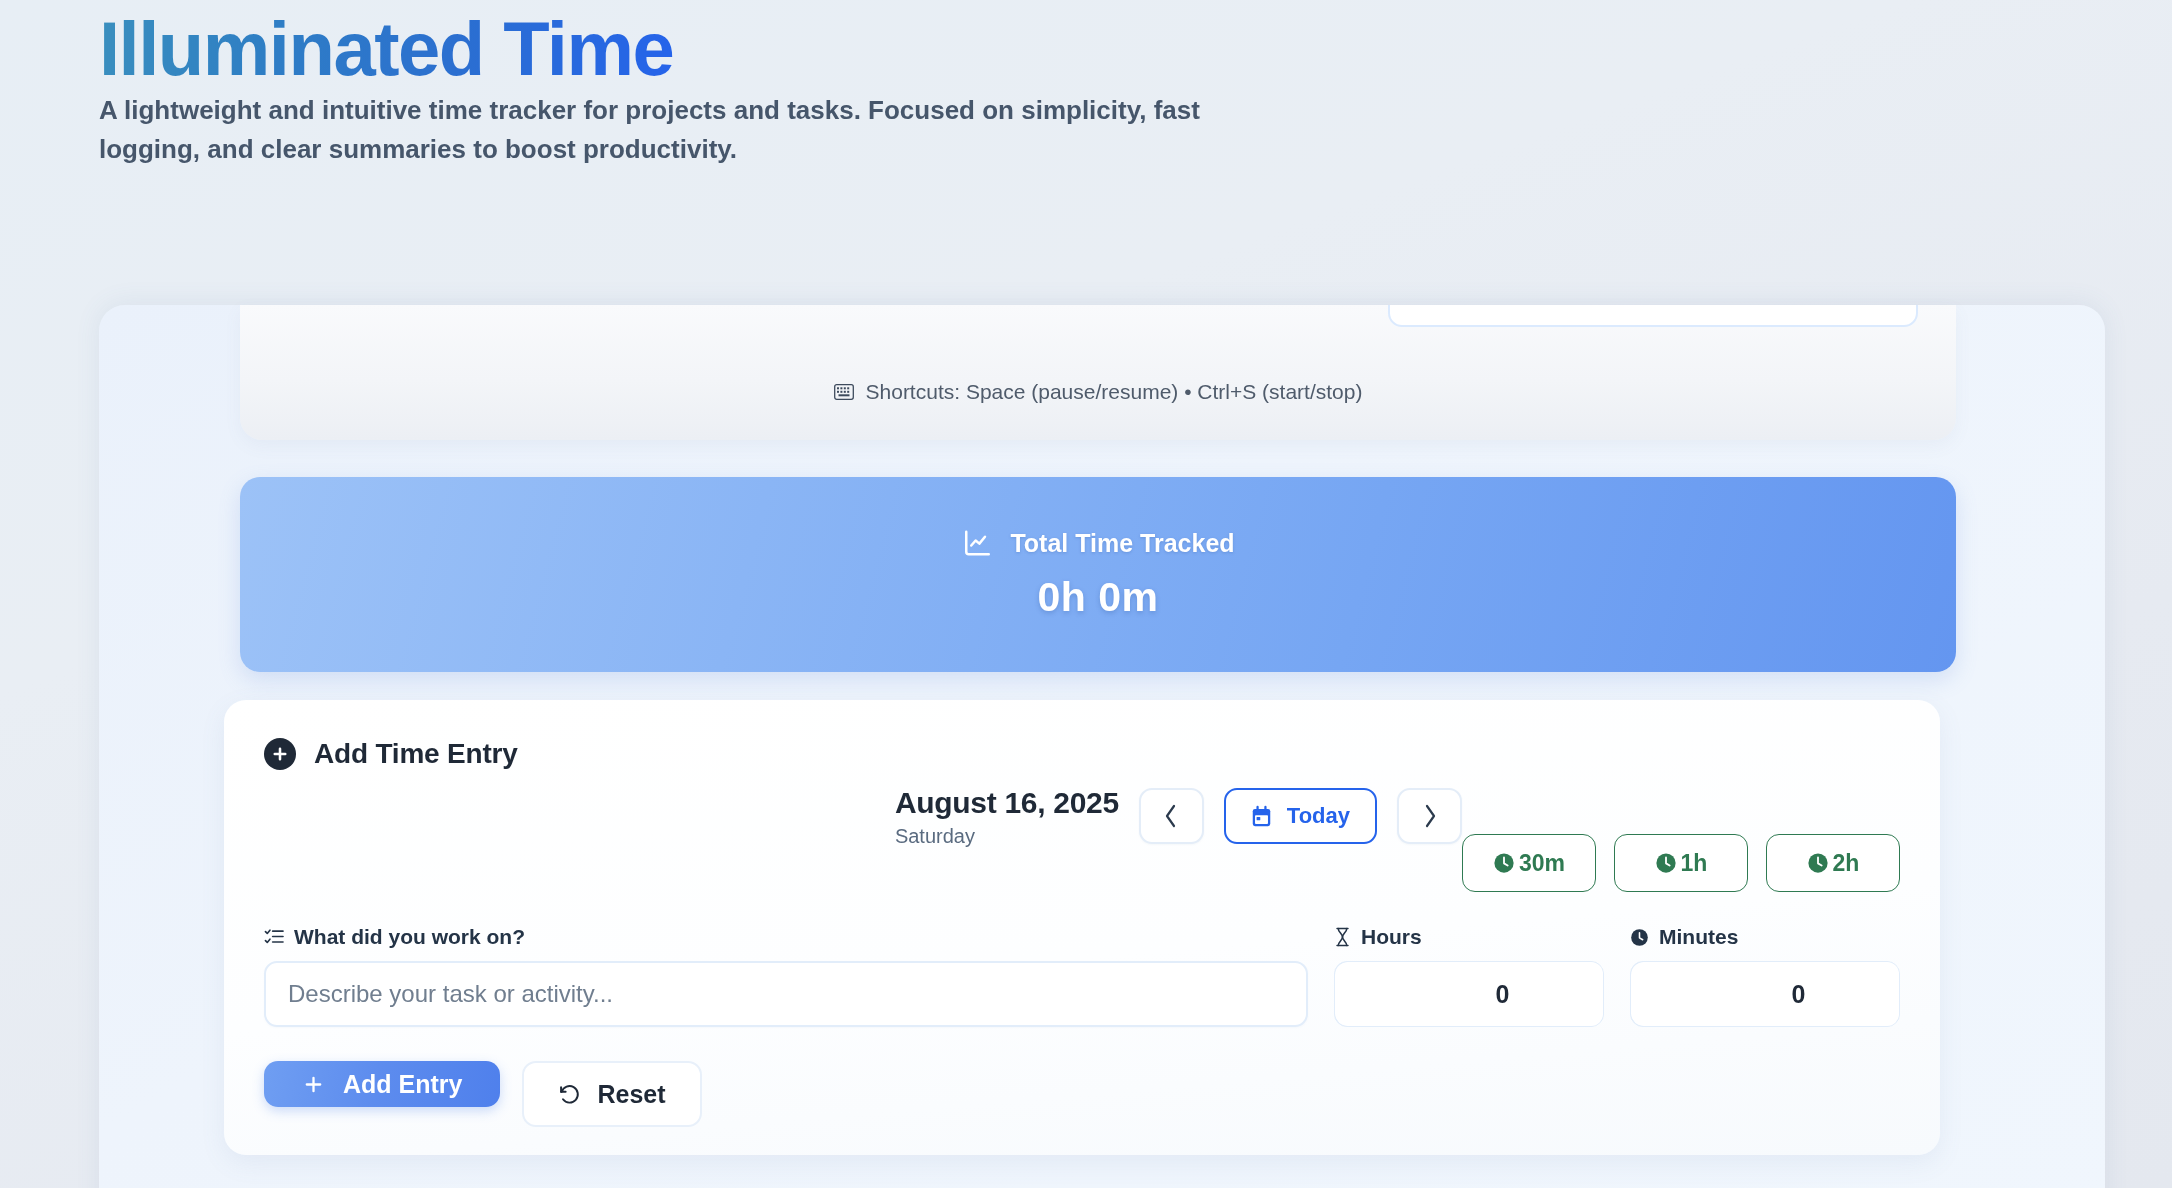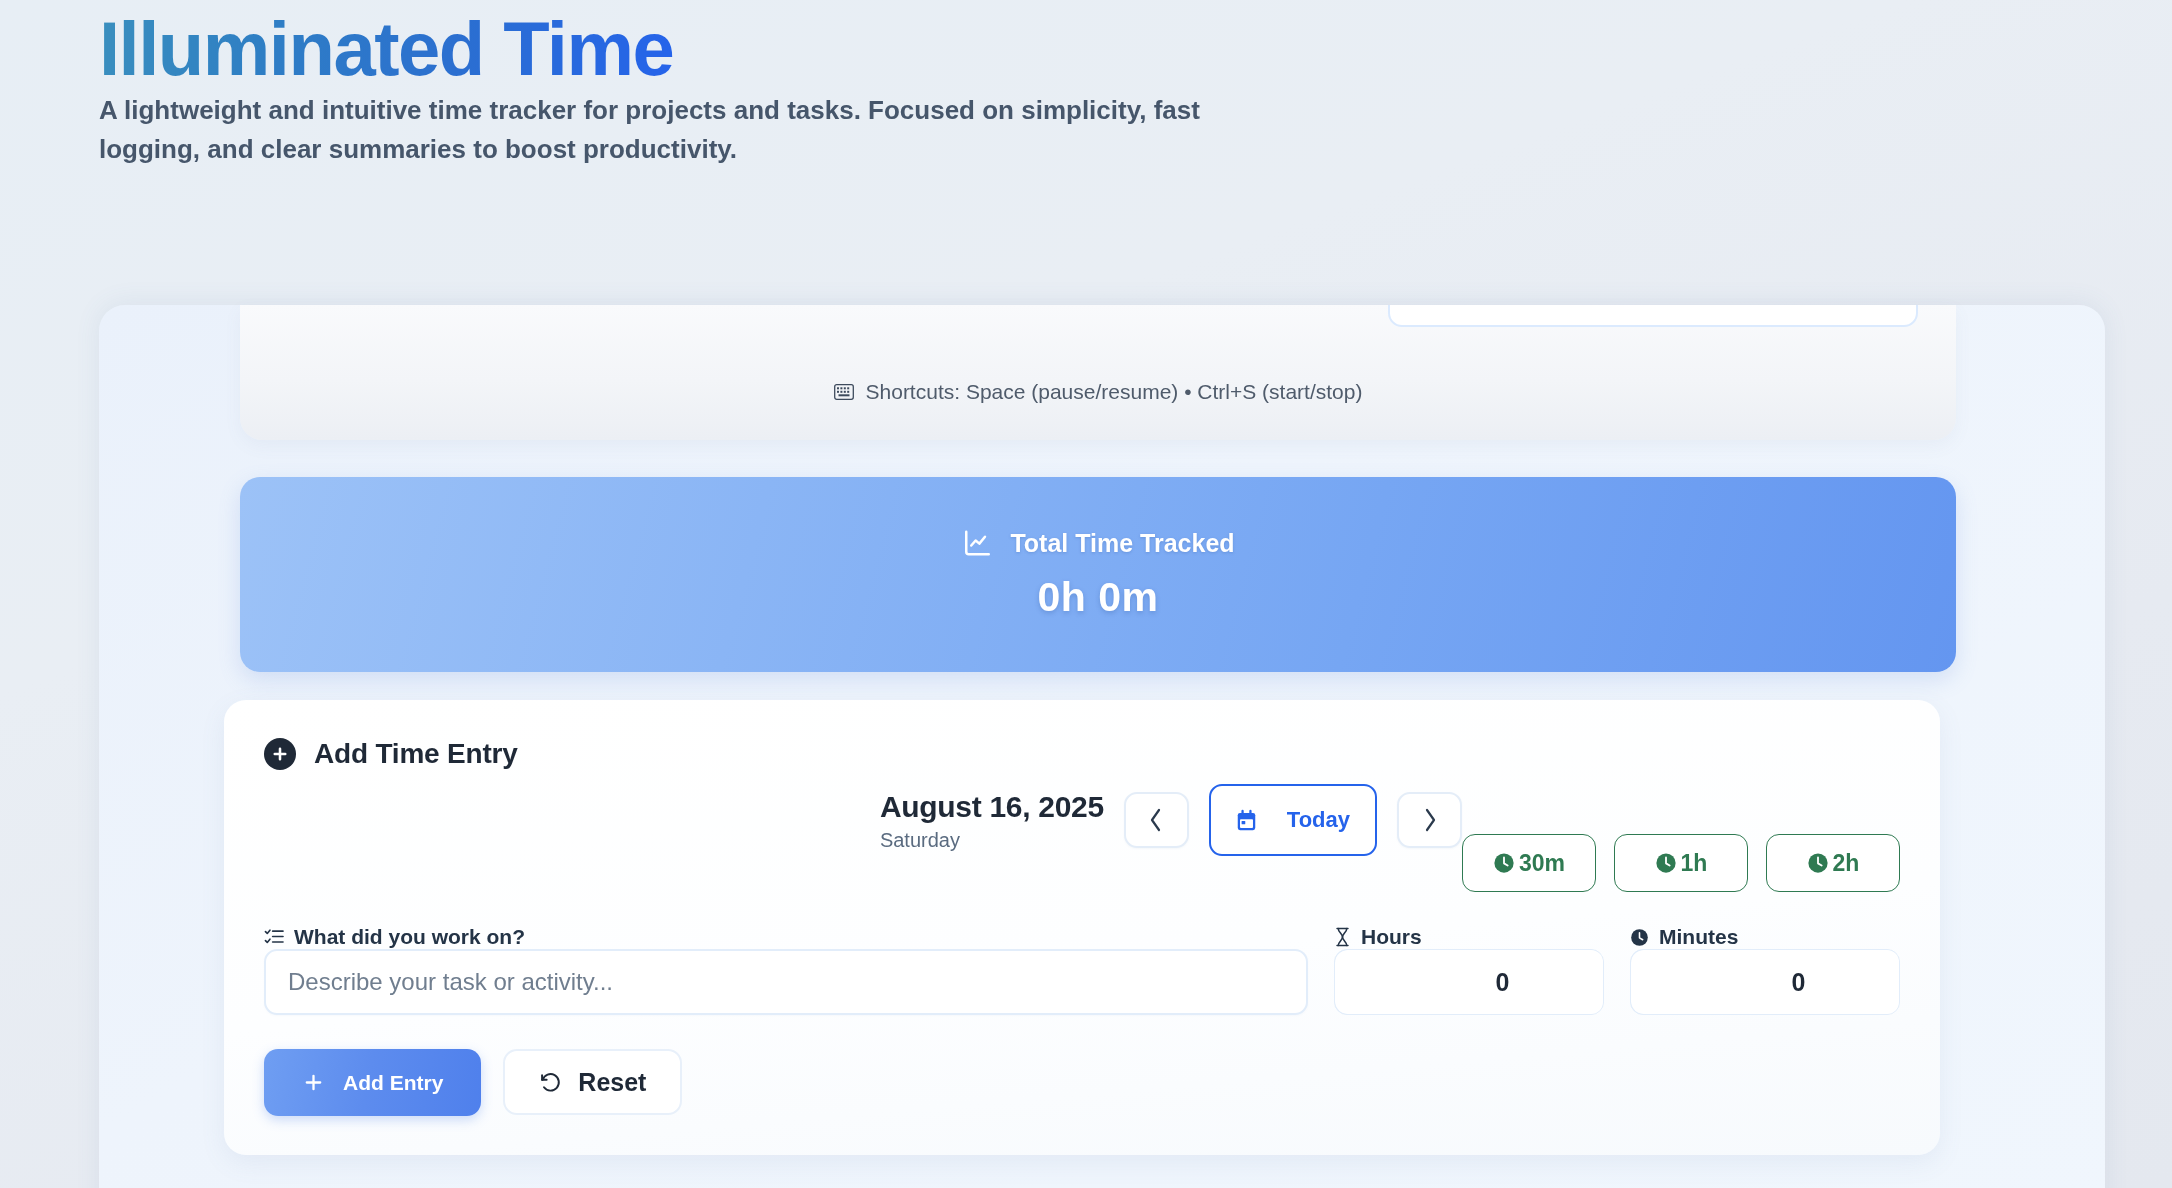--- a/index.html
+++ b/index.html
@@ -208,28 +208,28 @@
     border: 2px solid #e4edf8;
     background: #ffffff;
     display: flex;
     align-items: center;
     justify-content: center;
     cursor: pointer;
     box-shadow: 0 1px 2px rgba(80,110,160,0.05);
   }
 
   .today-btn {
-    height: 72px;
+    height: 56px;
     padding: 0 25px;
     border-radius: 13px;
     border: 2px solid #2563eb;
     background: #ffffff;
     display: flex;
     align-items: center;
-    gap: 30px;
+    gap: 15px;
     cursor: pointer;
     color: #2563eb;
     font-size: 22px;
     font-weight: 700;
   }
 
   .quick-row {
     display: flex;
     gap: 18px;
     padding-top: 50px;
@@ -262,20 +262,21 @@
 
   .field-task { flex: 1; }
 
   .field-label {
     display: flex;
     align-items: center;
     gap: 10px;
     font-size: 21px;
     font-weight: 700;
     color: #243447;
+    margin-bottom: 12px;
   }
 
   .task-input {
     width: 100%;
     height: 66px;
     border: 2px solid #e2edfa;
     border-radius: 13px;
     background: #ffffff;
     font-size: 24px;
     color: #1f2937;
@@ -311,27 +312,27 @@
   }
 
   
   .actions-row {
     display: flex;
     gap: 22px;
     margin-top: 34px;
   }
 
   .btn-primary {
-    height: 67px;
+    height: 46px;
     padding: 0 38px;
     border: none;
     border-radius: 14px;
     background: linear-gradient(100deg, #6f9ef2 0%, #5d8cee 48%, #4f80ec 100%);
     color: #ffffff;
-    font-size: 21px;
+    font-size: 25px;
     font-weight: 700;
     display: flex;
     align-items: center;
     gap: 18px;
     cursor: pointer;
     box-shadow: 0 4px 12px rgba(80,130,230,0.28);
     font-family: "Liberation Sans", sans-serif;
   }
 
   .btn-secondary {

